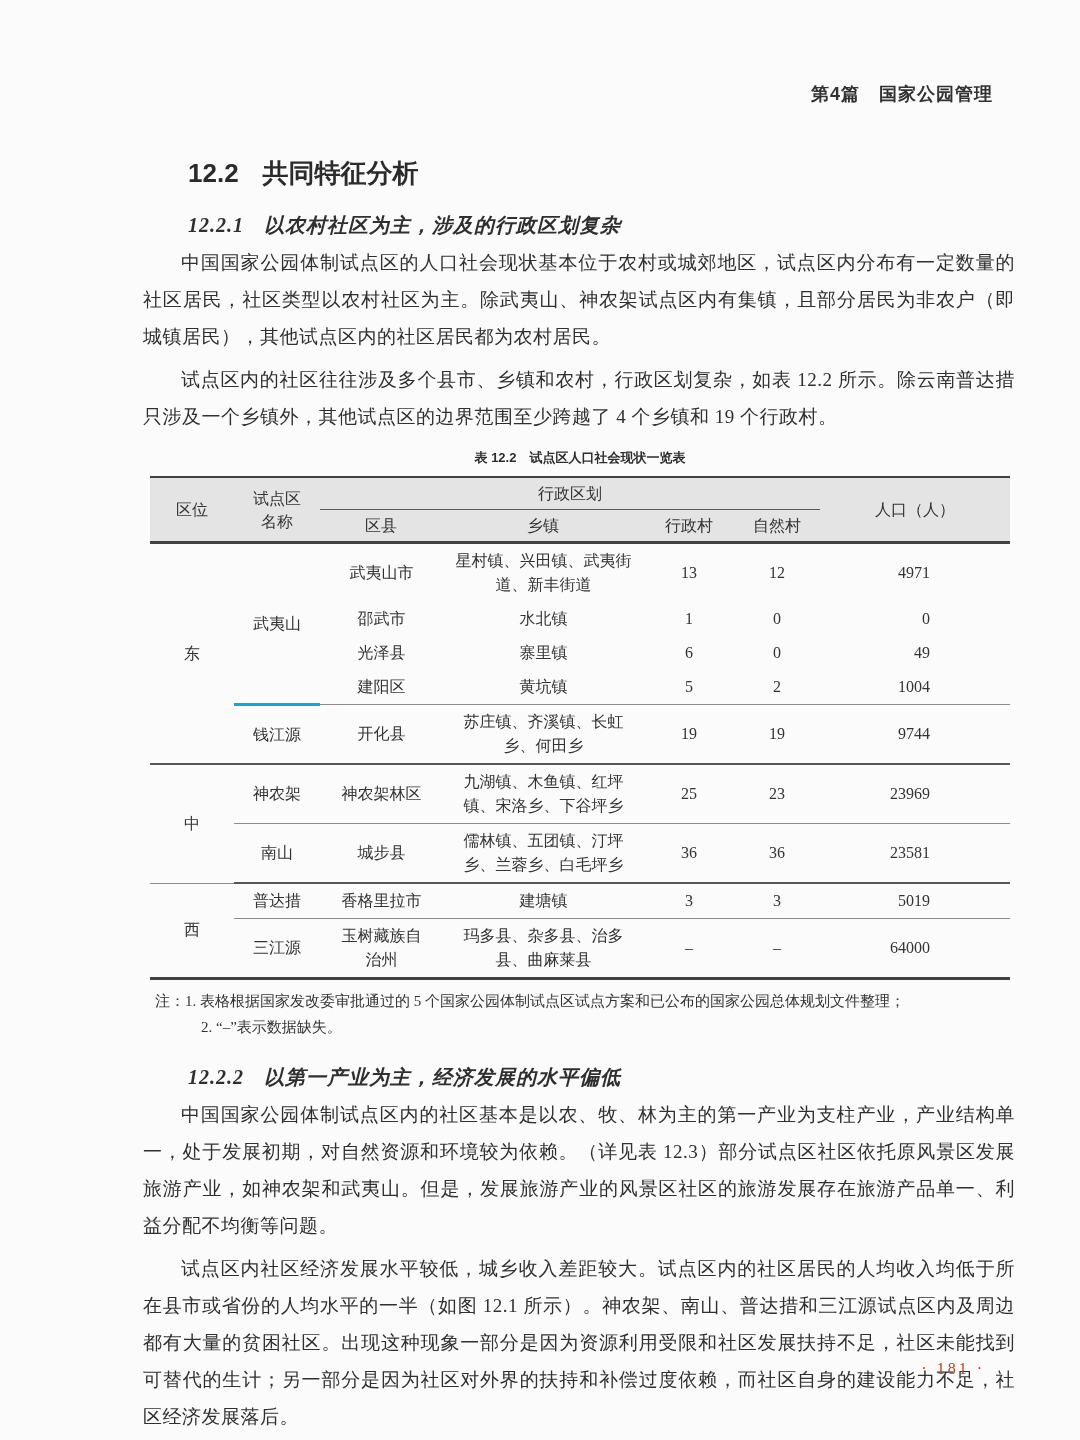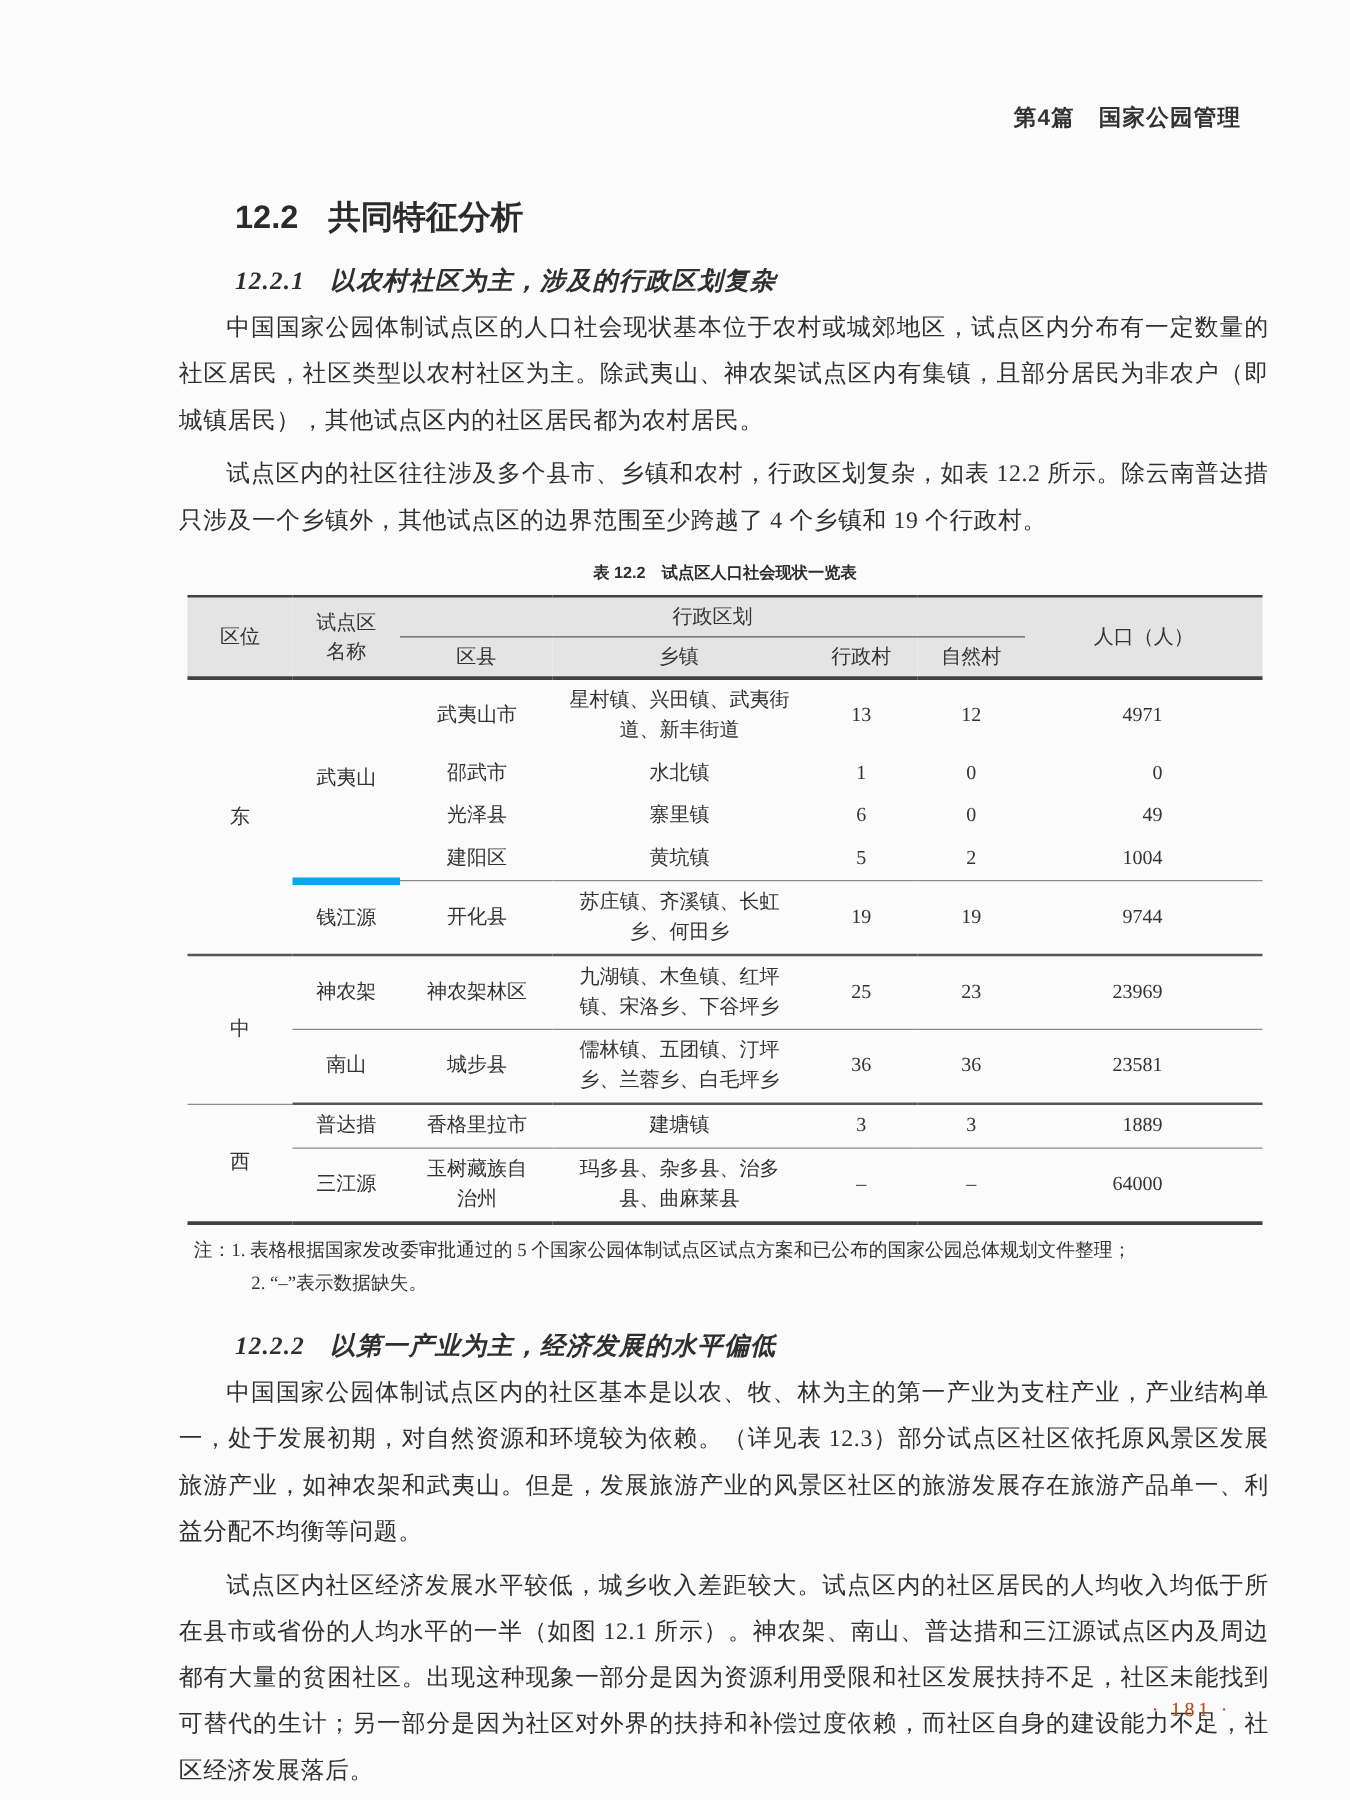--- a/index.html
+++ b/index.html
@@ -92,21 +92,21 @@
     padding: 5px 0;
     line-height: 24px;
     vertical-align: middle;
     text-align: center;
   }
   .data-table td.cell-county { text-align: center; padding-left: 15px; padding-right: 14px; }
   .data-table td.cell-towns  { text-align: center; padding-left: 6px; padding-right: 5px; }
   .data-table td.cell-pop    { text-align: right; padding-right: 80px; }
   .data-table tr.inner-end td { border-bottom: 1px solid #8c8c8c; }
   .data-table tr.region-end td { border-bottom: 2px solid #565656; }
-  .data-table td.bb-thin { border-bottom: 6px solid #0ea5e9; }
+  .data-table td.bb-thin { border-bottom: 3px solid #0ea5e9; }
   .data-table td.bb-med  { border-bottom: 2px solid #565656; }
   .table-notes {
     margin: 8px 0 0 12px;
     font-size: 15px;
     line-height: 26px;
     color: #333333;
   }
   .table-notes .note-line2 { padding-left: 46px; }
   .page-number {
     position: absolute;
@@ -219,21 +219,21 @@
         <td>36</td>
         <td class="cell-pop">23581</td>
       </tr>
       <tr class="inner-end">
         <td rowspan="2">西</td>
         <td>普达措</td>
         <td class="cell-county">香格里拉市</td>
         <td class="cell-towns">建塘镇</td>
         <td>3</td>
         <td>3</td>
-        <td class="cell-pop">1889</td>
+        <td class="cell-pop">5019</td>
       </tr>
       <tr>
         <td>三江源</td>
         <td class="cell-county">玉树藏族自治州</td>
         <td class="cell-towns">玛多县、杂多县、治多县、曲麻莱县</td>
         <td>–</td>
         <td>–</td>
         <td class="cell-pop">64000</td>
       </tr>
     </tbody>

